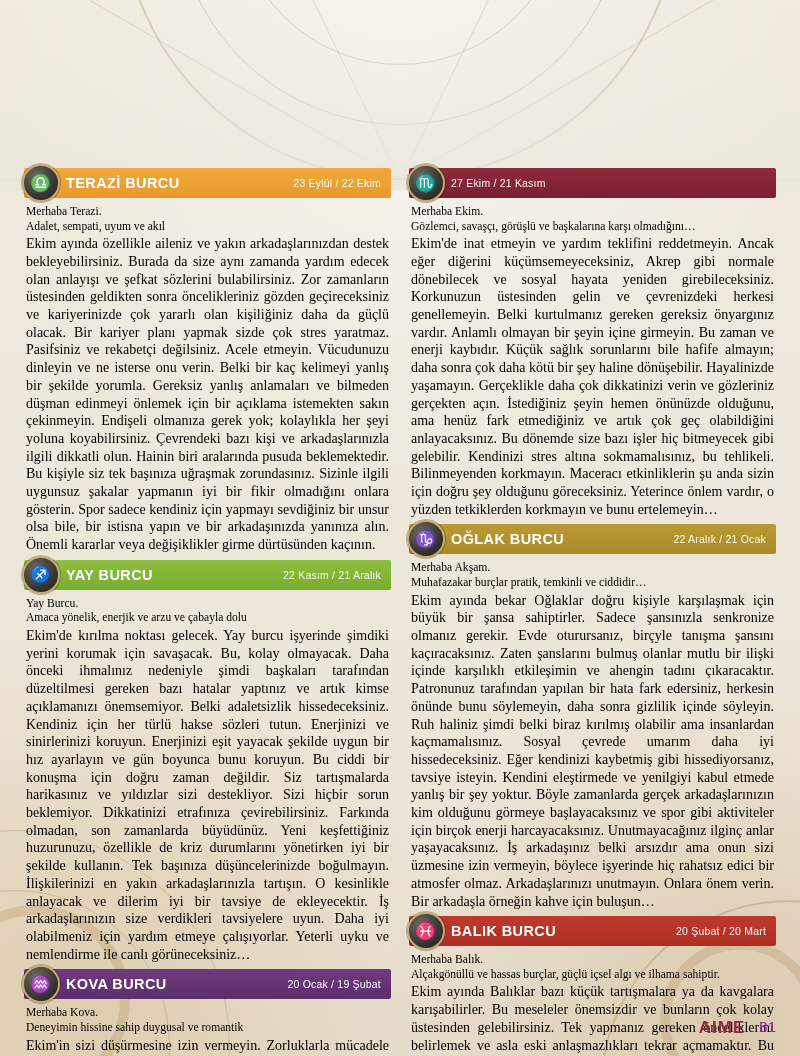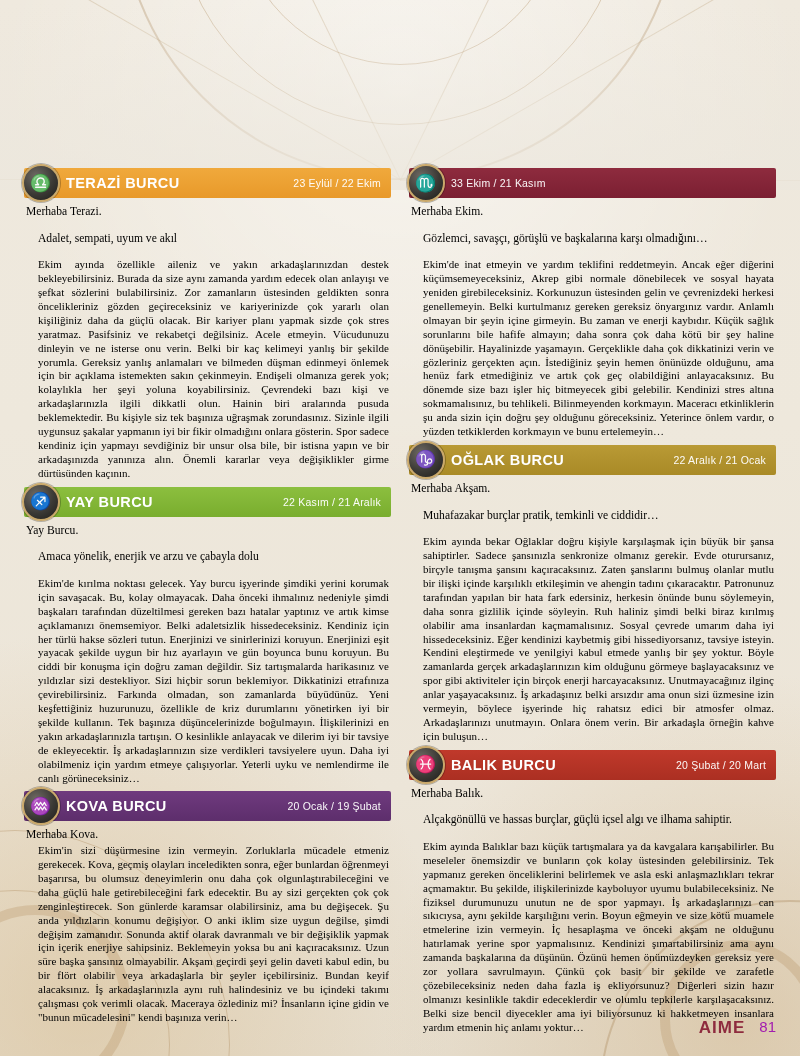--- a/index.html
+++ b/index.html
@@ -98,27 +98,27 @@
     padding: 4px 2px 0 2px;
   }
   .greet {
     font-size: 11.6px;
     line-height: 1.26;
     margin: 3px 0 0 0;
   }
   .tag {
     font-size: 11.6px;
     line-height: 1.26;
-    margin: 12px;
+    margin: 0;
   }
   .para {
-    font-size: 11px;
+    font-size: 14px;
     line-height: 1.265;
     text-align: justify;
-    margin: 1px 0 0 12px;
+    margin: 1px 0 0 0;
     hyphens: auto;
   }
 
   
   .c-orange .sign-header { background: linear-gradient(180deg,#f0a93c 0%, #e8992a 100%); }
   .c-maroon .sign-header { background: linear-gradient(180deg,#8e2b3e 0%, #7b1f32 100%); }
   .c-green  .sign-header { background: linear-gradient(180deg,#8cbf3f 0%, #79ad2e 100%); }
   .c-gold   .sign-header { background: linear-gradient(180deg,#b99a35 0%, #a98a26 100%); }
   .c-purple .sign-header { background: linear-gradient(180deg,#6f3a7e 0%, #5d2e6c 100%); }
   .c-red    .sign-header { background: linear-gradient(180deg,#c0392b 0%, #ab2f22 100%); }
@@ -196,32 +196,33 @@
       </section>
 
       <section class="sign c-purple">
         <div class="sign-header">
           <span class="medallion">♒</span>
           <span class="title">KOVA BURCU</span>
           <span class="dates">20 Ocak / 19 Şubat</span>
         </div>
         <div class="sign-body">
           <p class="greet">Merhaba Kova.</p>
+          <p class="tag">Deneyimin hissine sahip duygusal ve romantik</p>
           <p class="para">Ekim'in sizi düşürmesine izin vermeyin. Zorluklarla mücadele etmeniz gerekecek. Kova, geçmiş olayları inceledikten sonra, eğer bunlardan öğrenmeyi başarırsa, bu olumsuz deneyimlerin onu daha çok olgunlaştırabileceğini ve daha güçlü hale getirebileceğini fark edecektir. Bu ay sizi gerçekten çok çok zenginleştirecek. Son günlerde karamsar olabilirsiniz, ama bu değişecek. Şu anda yıldızların konumu değişiyor. O anki iklim size uygun değilse, şimdi değişim zamanıdır. Sonunda aktif olarak davranmalı ve bir değişiklik yapmak için içerik enerjiye sahipsiniz. Beklemeyin yoksa bu ani kaçıracaksınız. Uzun süre başka şansınız olmayabilir. Akşam geçirdi şeyi gelin daveti kabul edin, bu bir flört olabilir veya arkadaşlarla bir şeyler içebilirsiniz. Bundan keyif alacaksınız. İş arkadaşlarınızla aynı ruh halindesiniz ve bu içindeki takımı çalışması çok verimli olacak. Maceraya özlediniz mi? İnsanların içine gidin ve "bunun mücadelesini" kendi başınıza verin…</p>
         </div>
       </section>
 
     </div>
 
     <div class="col">
 
       <section class="sign c-maroon">
         <div class="sign-header">
           <span class="medallion">♏</span>
-          <span class="dates">33 Ekim / 21 Kasım</span>
+          <span class="dates">27 Ekim / 21 Kasım</span>
         </div>
         <div class="sign-body">
           <p class="greet">Merhaba Ekim.</p>
           <p class="tag">Gözlemci, savaşçı,  görüşlü ve başkalarına karşı olmadığını…</p>
           <p class="para">Ekim'de inat etmeyin ve yardım teklifini reddetmeyin. Ancak eğer diğerini küçümsemeyeceksiniz, Akrep gibi normale dönebilecek ve sosyal hayata yeniden girebileceksiniz. Korkunuzun üstesinden gelin ve çevrenizdeki herkesi genellemeyin. Belki kurtulmanız gereken gereksiz önyargınız vardır. Anlamlı olmayan bir şeyin içine girmeyin. Bu zaman ve enerji kaybıdır. Küçük sağlık sorunlarını bile hafife almayın; daha sonra çok daha kötü bir şey haline dönüşebilir. Hayalinizde yaşamayın. Gerçeklikle daha çok dikkatinizi verin ve gözleriniz gerçekten açın. İstediğiniz şeyin hemen önünüzde olduğunu, ama henüz fark etmediğiniz ve artık çok geç olabildiğini anlayacaksınız. Bu dönemde size bazı  işler hiç bitmeyecek gibi gelebilir. Kendinizi stres altına sokmamalısınız, bu tehlikeli. Bilinmeyenden korkmayın. Maceracı etkinliklerin şu anda sizin için doğru şey olduğunu göreceksiniz. Yeterince önlem vardır, o yüzden tetkiklerden korkmayın ve bunu ertelemeyin…</p>
         </div>
       </section>
 
       <section class="sign c-gold">
         <div class="sign-header">

